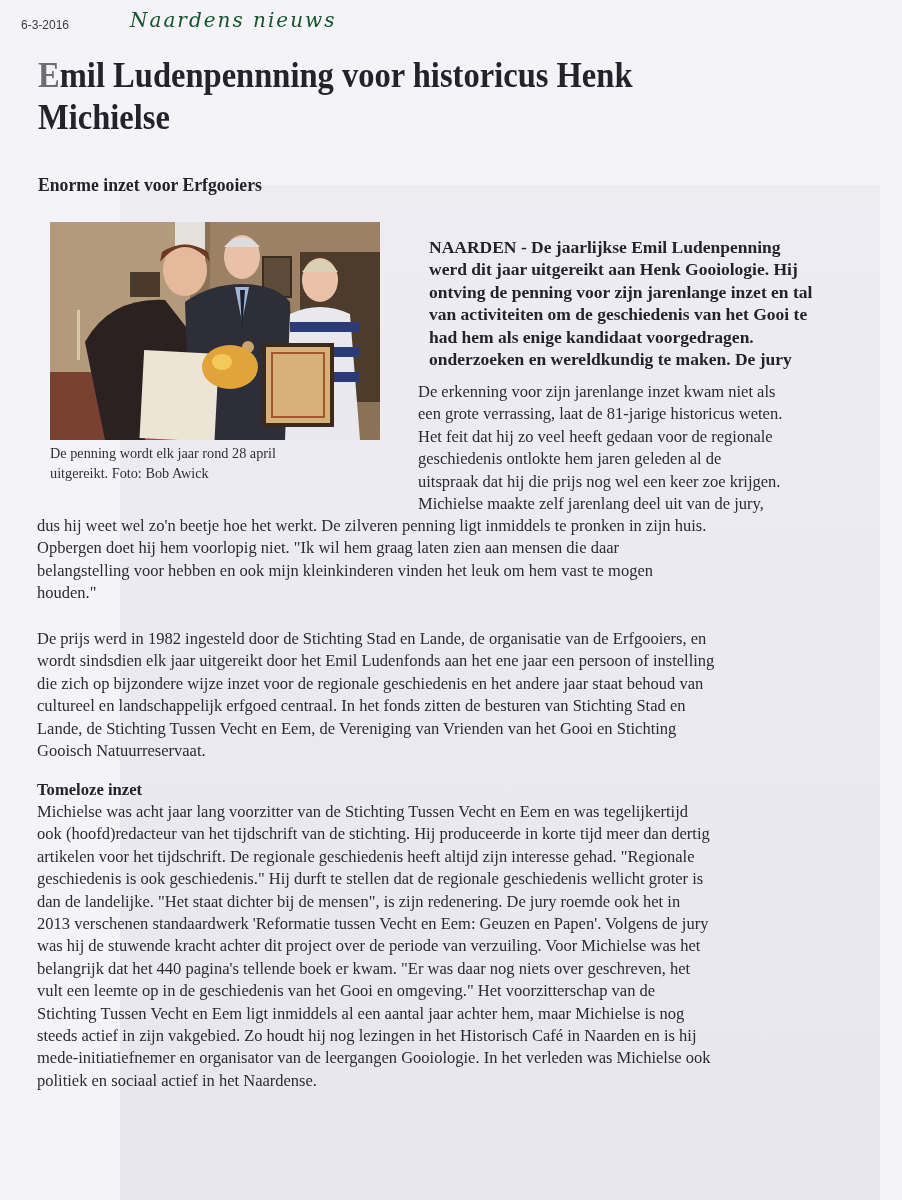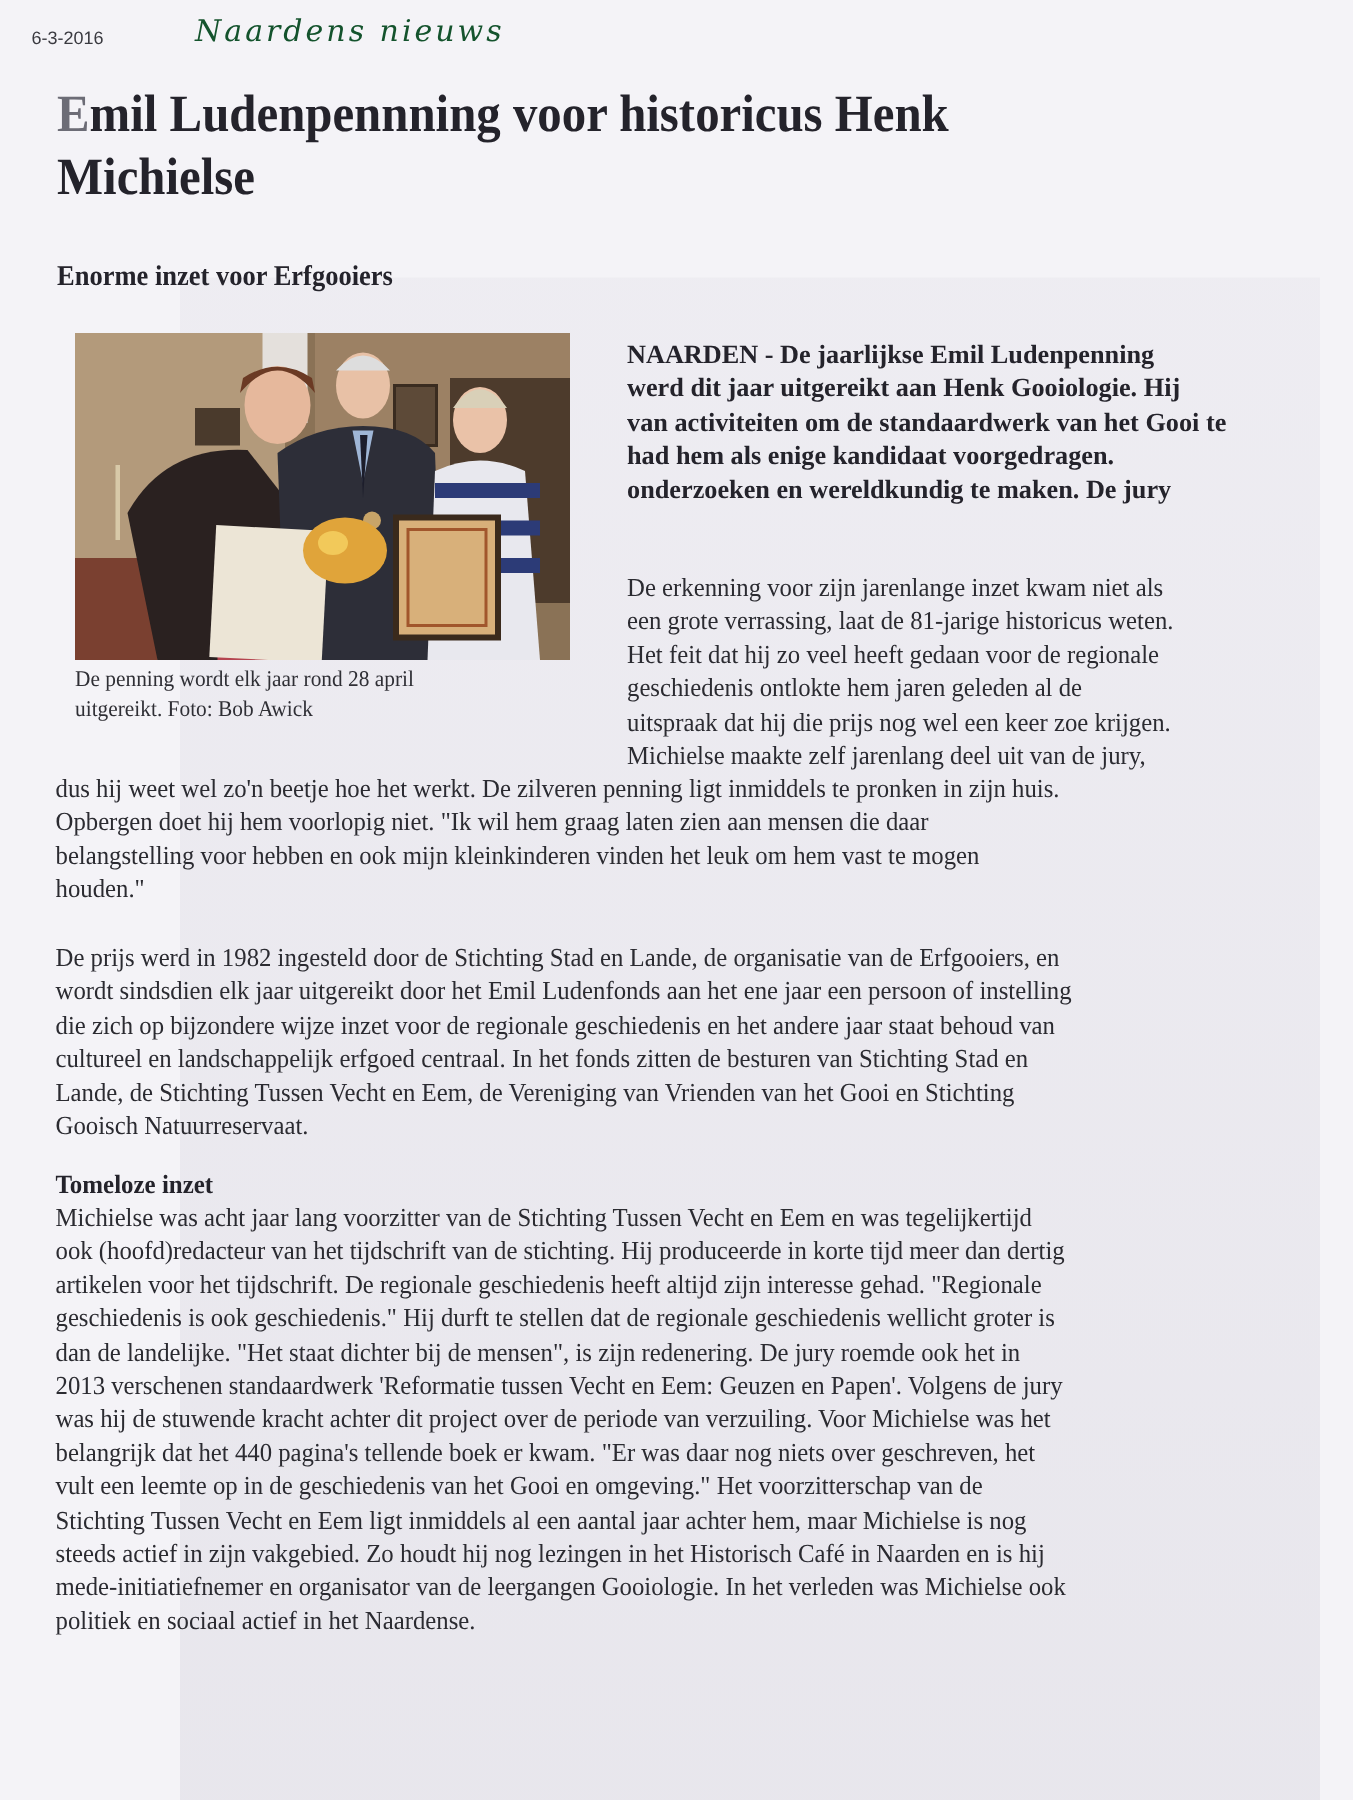--- a/index.html
+++ b/index.html
@@ -41,21 +41,21 @@
       overflow: hidden; background: #6d5a44;
     }
     .photo svg { display: block; }
     .caption {
       position: absolute; left: 50px; top: 443px; width: 320px;
       font-size: 15px; line-height: 20px; color: #2f2f35;
       transform: scaleX(0.95); transform-origin: left top;
     }
     .lead {
       position: absolute; left: 418px; top: 225px; width: 440px;
-      font-weight: bold; font-size: 17.5px; line-height: 22.4px; color: #24232b; margin: 0;
+      font-weight: bold; font-size: 17.5px; line-height: 22.4px; color: #24232b; margin: 11px;
     }
     .p-wrap {
       position: absolute; left: 37px; width: 850px;
       font-size: 17.3px; line-height: 22.4px; color: #2b2b31; margin: 0;
       transform: scaleX(0.955); transform-origin: left top;
     }
     .p1a { position: absolute; left: 418px; top: 381px; width: 470px; font-size: 17.3px; line-height: 22.4px; color:#2b2b31; transform: scaleX(0.955); transform-origin:left top; margin:0; }
     .p1b { top: 515px; }
     .p2 { top: 628px; }
     .sect-head { position: absolute; left: 37px; top: 779px; font-weight: bold; font-size: 17.5px; color:#24232b; margin:0; transform: scaleX(0.95); transform-origin:left top; }
@@ -114,21 +114,22 @@
 </div>
 
 <div class="caption">
   <span class="line">De penning wordt elk jaar rond 28 april</span>
   <span class="line">uitgereikt. Foto: Bob Awick</span>
 </div>
 
 <p class="lead">
   <span class="line">NAARDEN - De jaarlijkse Emil Ludenpenning</span>
   <span class="line">werd dit jaar uitgereikt aan Henk Gooiologie. Hij</span>
-  <span class="line">van activiteiten om de standaardwerk van het Gooi te</span>
+  <span class="line">ontving de penning voor zijn jarenlange inzet en tal</span>
+  <span class="line">van activiteiten om de geschiedenis van het Gooi te</span>
   <span class="line">had hem als enige kandidaat voorgedragen.</span>
   <span class="line">onderzoeken en wereldkundig te maken. De jury</span>
 </p>
 
 <p class="p1a">
   <span class="line">De erkenning voor zijn jarenlange inzet kwam niet als</span>
   <span class="line">een grote verrassing, laat de 81-jarige historicus weten.</span>
   <span class="line">Het feit dat hij zo veel heeft gedaan voor de regionale</span>
   <span class="line">geschiedenis ontlokte hem jaren geleden al de</span>
   <span class="line">uitspraak dat hij die prijs nog wel een keer zoe krijgen.</span>

